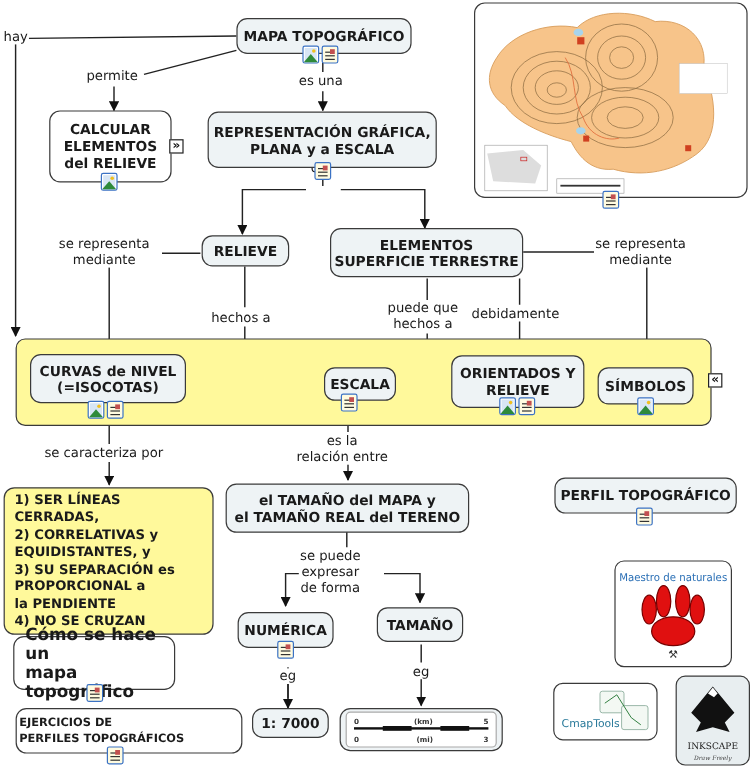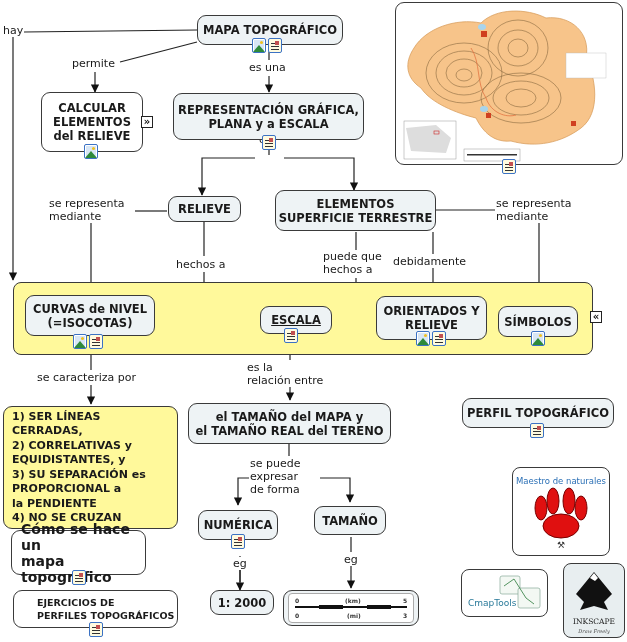--- a/index.html
+++ b/index.html
@@ -10,21 +10,21 @@
     background:#eef3f5; border:1.3px solid #3a3a3a; border-radius:9px;
     font-family:"DejaVu Sans", sans-serif; font-weight:bold; color:#1a1a1a;
     font-size:11.5px; line-height:14px; text-align:center;
     display:flex; flex-direction:column; align-items:center; justify-content:center;
   }
   .node.white { background:#ffffff;justify-content:center; }
   .node.yellow { background:#fff99b; text-align:left; align-items:flex-start; padding:6px 8px; font-size:11px; line-height:14.5px; }
   .node .txt { white-space:pre-line; }
   .lbl {
     position:absolute; font-family:"DejaVu Sans", sans-serif; font-size:11px; color:#1a1a1a;
-    background:#ffffff; white-space:pre-line; line-height:13px; padding:0 1px;
+    background:#ffffff; text-align:center; white-space:pre-line; line-height:13px; padding:0 1px;
   }
   .lbl.nobg { background:transparent; }
   .icons { position:absolute; display:flex; gap:2px; }
   .ico {
     width:14px; height:15px; box-sizing:border-box; border:1.5px solid #3b72c4; border-radius:2px;
     background:#ffffff; position:relative; overflow:hidden;
   }
   .ico.img::before { content:""; position:absolute; left:1px; right:1px; top:1px; bottom:1px; background:#d8e6f5; }
   .ico.img::after { content:""; position:absolute; left:0; bottom:0; width:0; height:0;
     border-left:6px solid transparent; border-right:6px solid transparent; border-bottom:7px solid #2e8a3a; }
@@ -181,21 +181,21 @@
       <span class="sun"></span>
     </span>
   <span class="ico doc">
       <span class="l" style="top:4px;width:5px"></span>
       <span class="l" style="top:7px;width:8px"></span>
       <span class="l" style="top:10px;width:8px"></span>
       <span class="p"></span>
     </span>
 </div>
 
-<div class="node" style="left:260px;top:306px;width:72px;height:28px;text-decoration:underline;">
+<div class="node" style="left:270px;top:306px;width:60px;height:28px;">
   <span class="txt">ESCALA</span>
 </div>
 <div class="icons" style="left:284px;top:328px;">
   <span class="ico doc">
       <span class="l" style="top:4px;width:5px"></span>
       <span class="l" style="top:7px;width:8px"></span>
       <span class="l" style="top:10px;width:8px"></span>
       <span class="p"></span>
     </span>
 </div>
@@ -251,21 +251,21 @@
       <span class="l" style="top:10px;width:8px"></span>
       <span class="p"></span>
     </span>
 </div>
 
 <div class="node" style="left:314px;top:506px;width:72px;height:29px;">
   <span class="txt">TAMAÑO</span>
 </div>
 
 <div class="node" style="left:210px;top:590px;width:64px;height:25px;">
-  <span class="txt">1: 2000</span>
+  <span class="txt">1: 7000</span>
 </div>
 
 <div class="node" style="left:283px;top:590px;width:136px;height:36px;">
   <svg width="124" height="28" viewBox="0 0 124 28" style="border:1px solid #aaa;border-radius:4px;background:#fff;">
     <text x="6" y="9" font-size="6" fill="#333" font-family="DejaVu Sans, sans-serif">0</text>
     <text x="56" y="9" font-size="6" fill="#333" font-family="DejaVu Sans, sans-serif">(km)</text>
     <text x="114" y="9" font-size="6" fill="#333" font-family="DejaVu Sans, sans-serif">5</text>
     <rect x="6" y="12" width="112" height="2" fill="#111"></rect>
     <rect x="30" y="11" width="24" height="4" fill="#111"></rect>
     <rect x="78" y="11" width="24" height="4" fill="#111"></rect>
@@ -293,21 +293,21 @@
 </div>
 <div class="icons" style="left:72px;top:570px;">
   <span class="ico doc">
       <span class="l" style="top:4px;width:5px"></span>
       <span class="l" style="top:7px;width:8px"></span>
       <span class="l" style="top:10px;width:8px"></span>
       <span class="p"></span>
     </span>
 </div>
 
-<div class="node white" style="left:13px;top:590px;width:165px;height:38px;font-size:9.5px;line-height:13px;align-items:flex-start;padding-left:23px;text-align:left;">
+<div class="node white" style="left:13px;top:590px;width:189px;height:38px;font-size:9.5px;line-height:13px;align-items:flex-start;padding-left:2px;text-align:left;">
   <span class="txt">EJERCICIOS DE
 PERFILES TOPOGRÁFICOS</span>
 </div>
 <div class="icons" style="left:89px;top:622px;">
   <span class="ico doc">
       <span class="l" style="top:4px;width:5px"></span>
       <span class="l" style="top:7px;width:8px"></span>
       <span class="l" style="top:10px;width:8px"></span>
       <span class="p"></span>
     </span>

